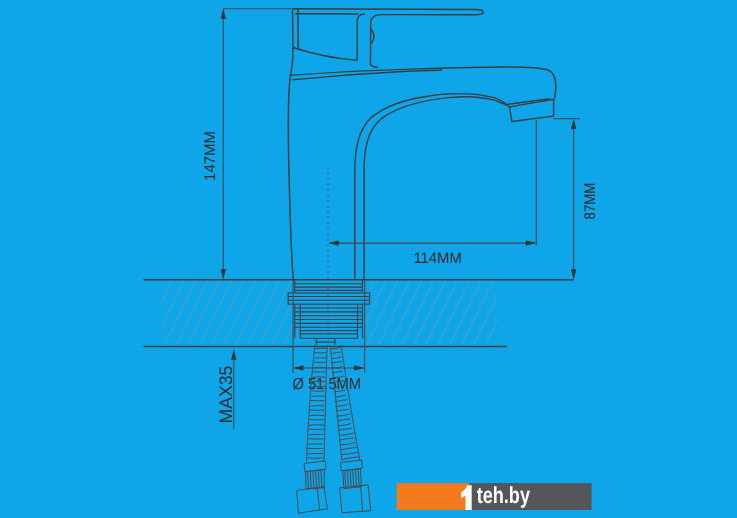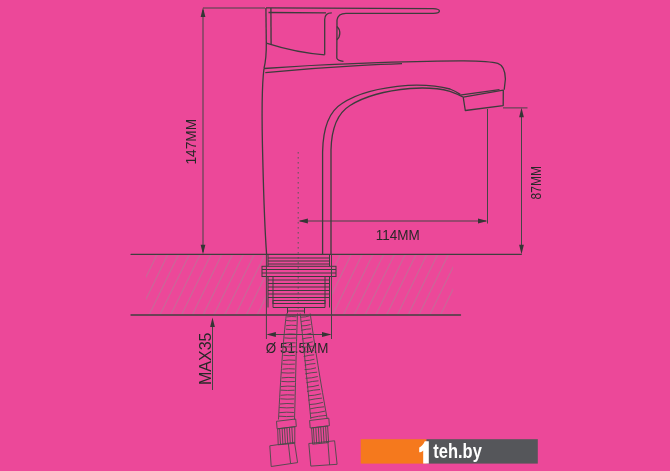--- a/index.html
+++ b/index.html
@@ -1,16 +1,16 @@
 <!DOCTYPE html>
 <html><head>
 <meta charset="utf-8">
 <style>
   html,body{margin:0;padding:0;background:#fff;}
-  .wrap{width:670px;height:471px;position:relative;overflow:hidden;background:#ec4899;
+  .wrap{width:670px;height:471px;position:relative;overflow:hidden;background:#0ea5e9;
         font-family:"Liberation Sans", sans-serif;}
   svg text{font-family:"Liberation Sans", sans-serif;}
 </style>
 </head>
 <body>
 <div class="wrap">
 <svg width="670" height="471" viewBox="0 0 670 471">
 <defs>
   <pattern id="hatch" width="9.7" height="9.7" patternUnits="userSpaceOnUse" patternTransform="rotate(26)">
     <line x1="0" y1="-1" x2="0" y2="10.7" stroke="#959595" stroke-width="0.9"></line>

